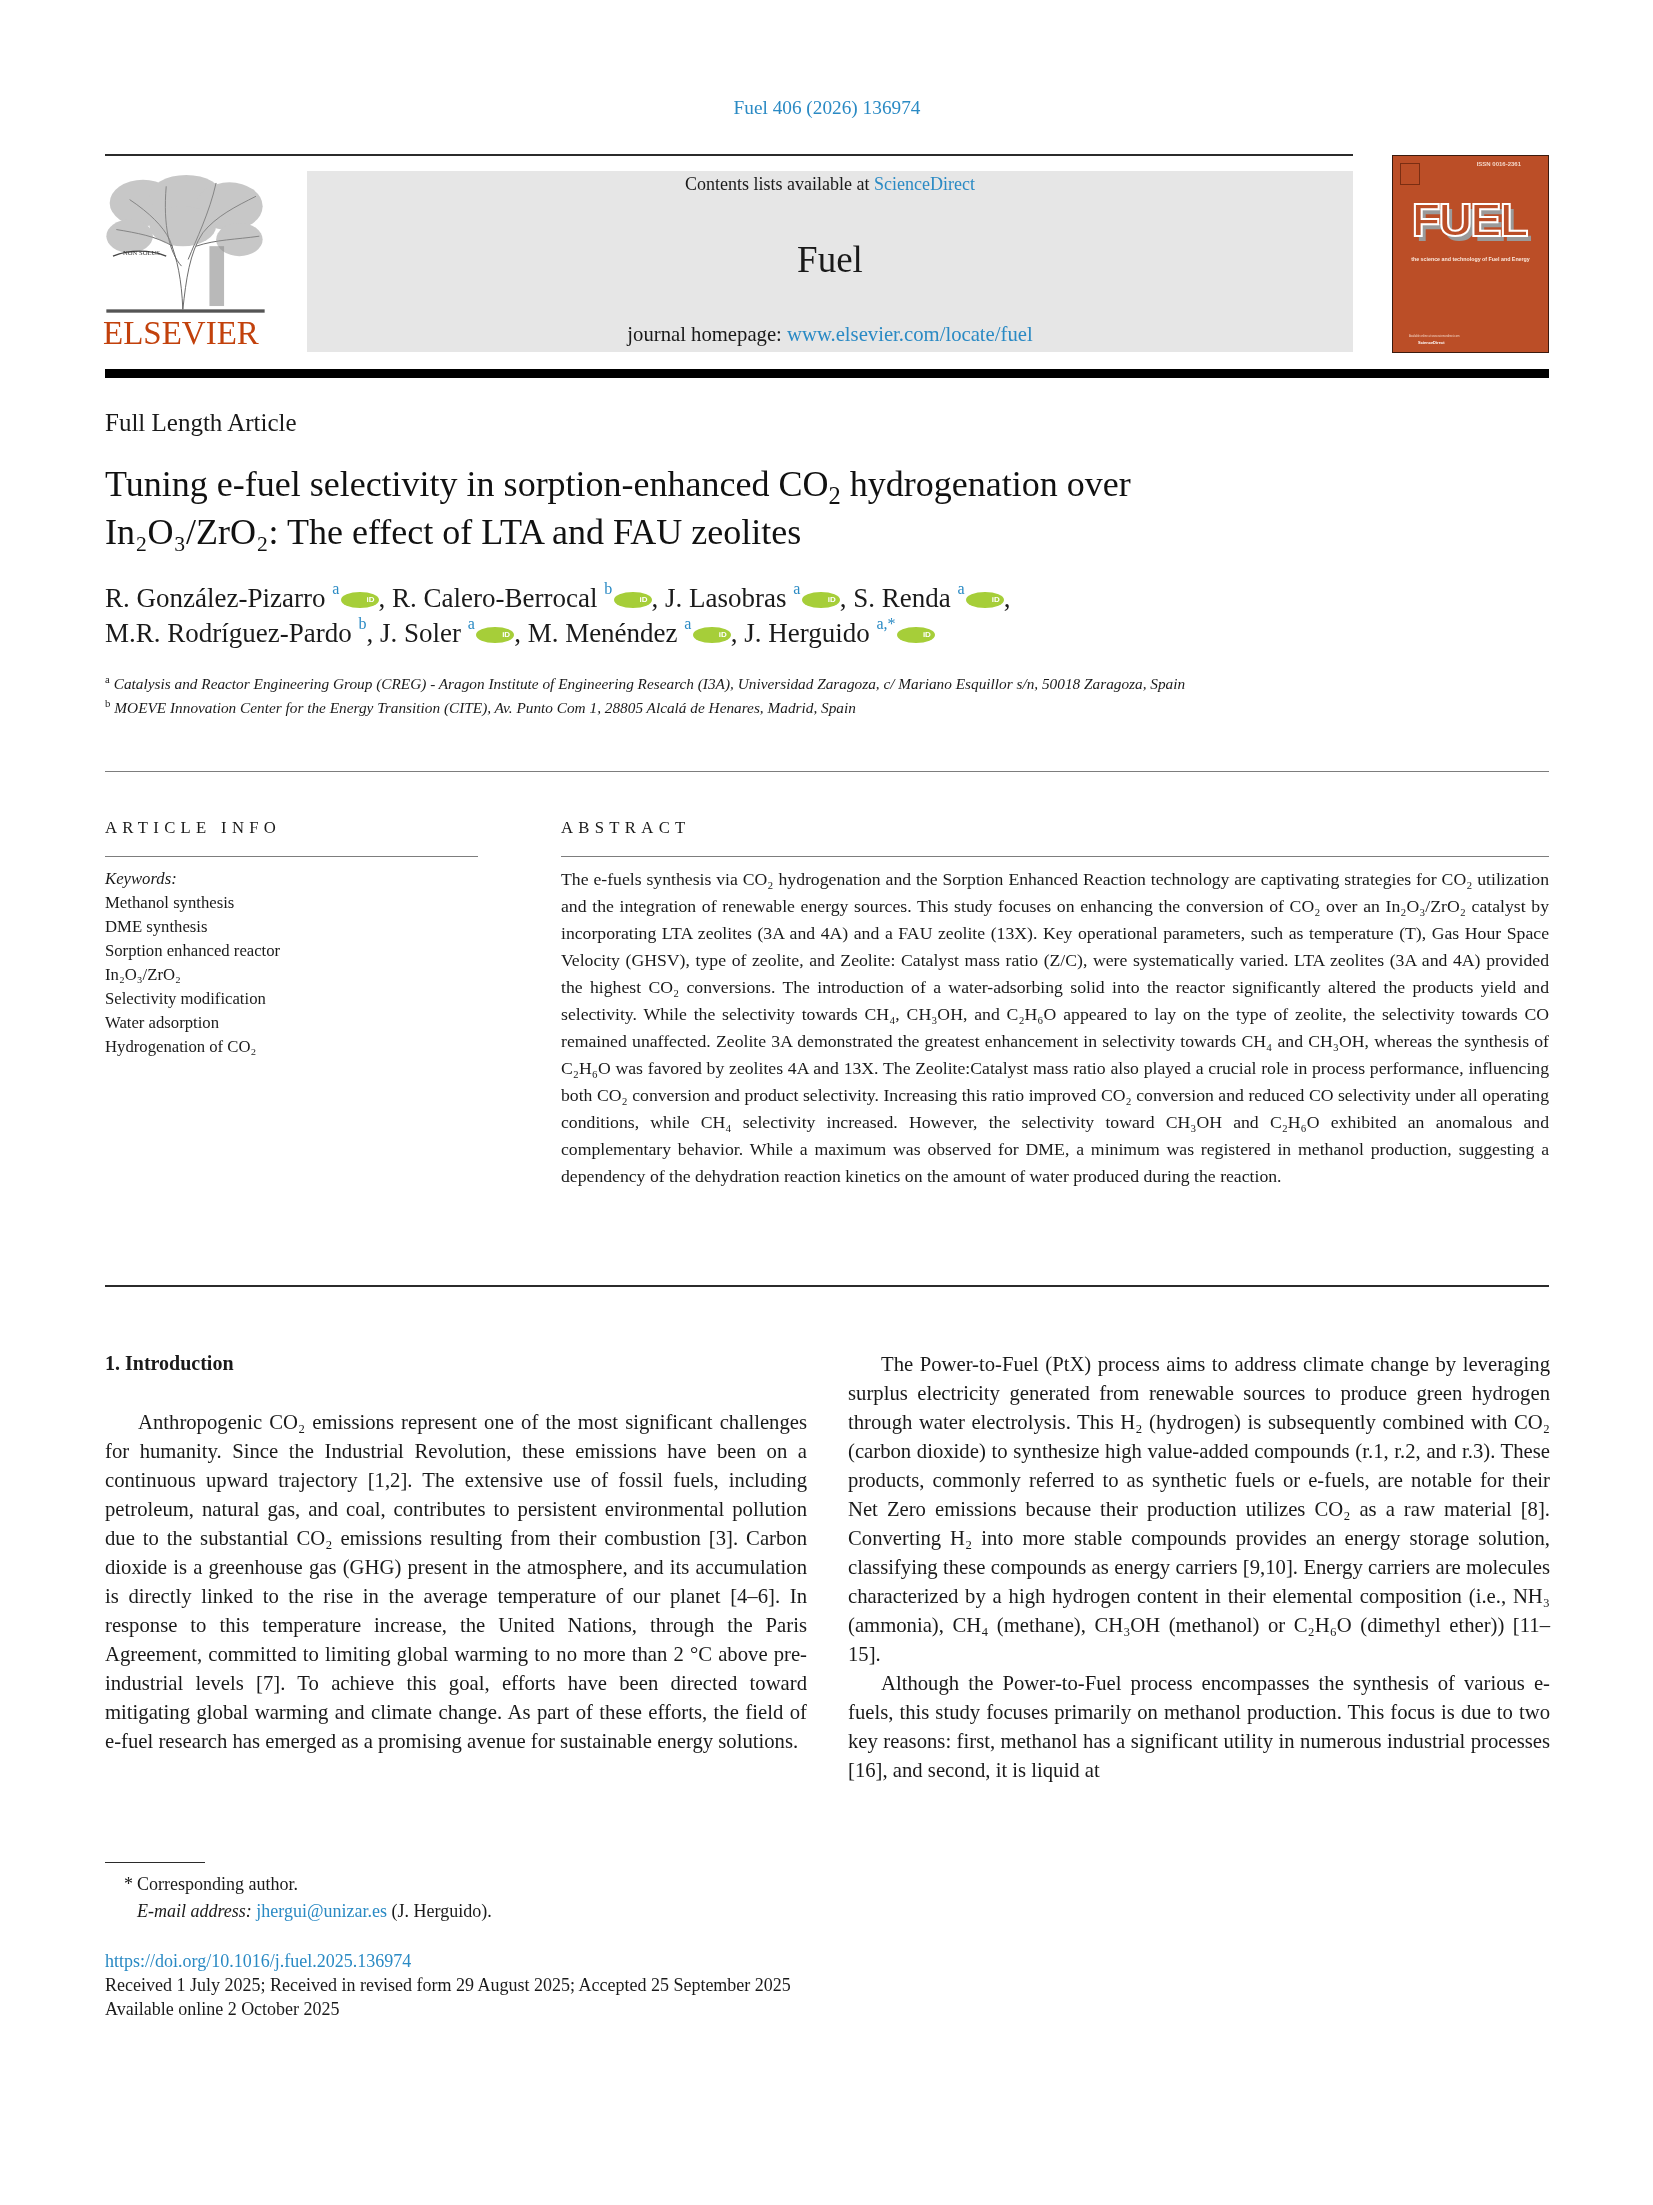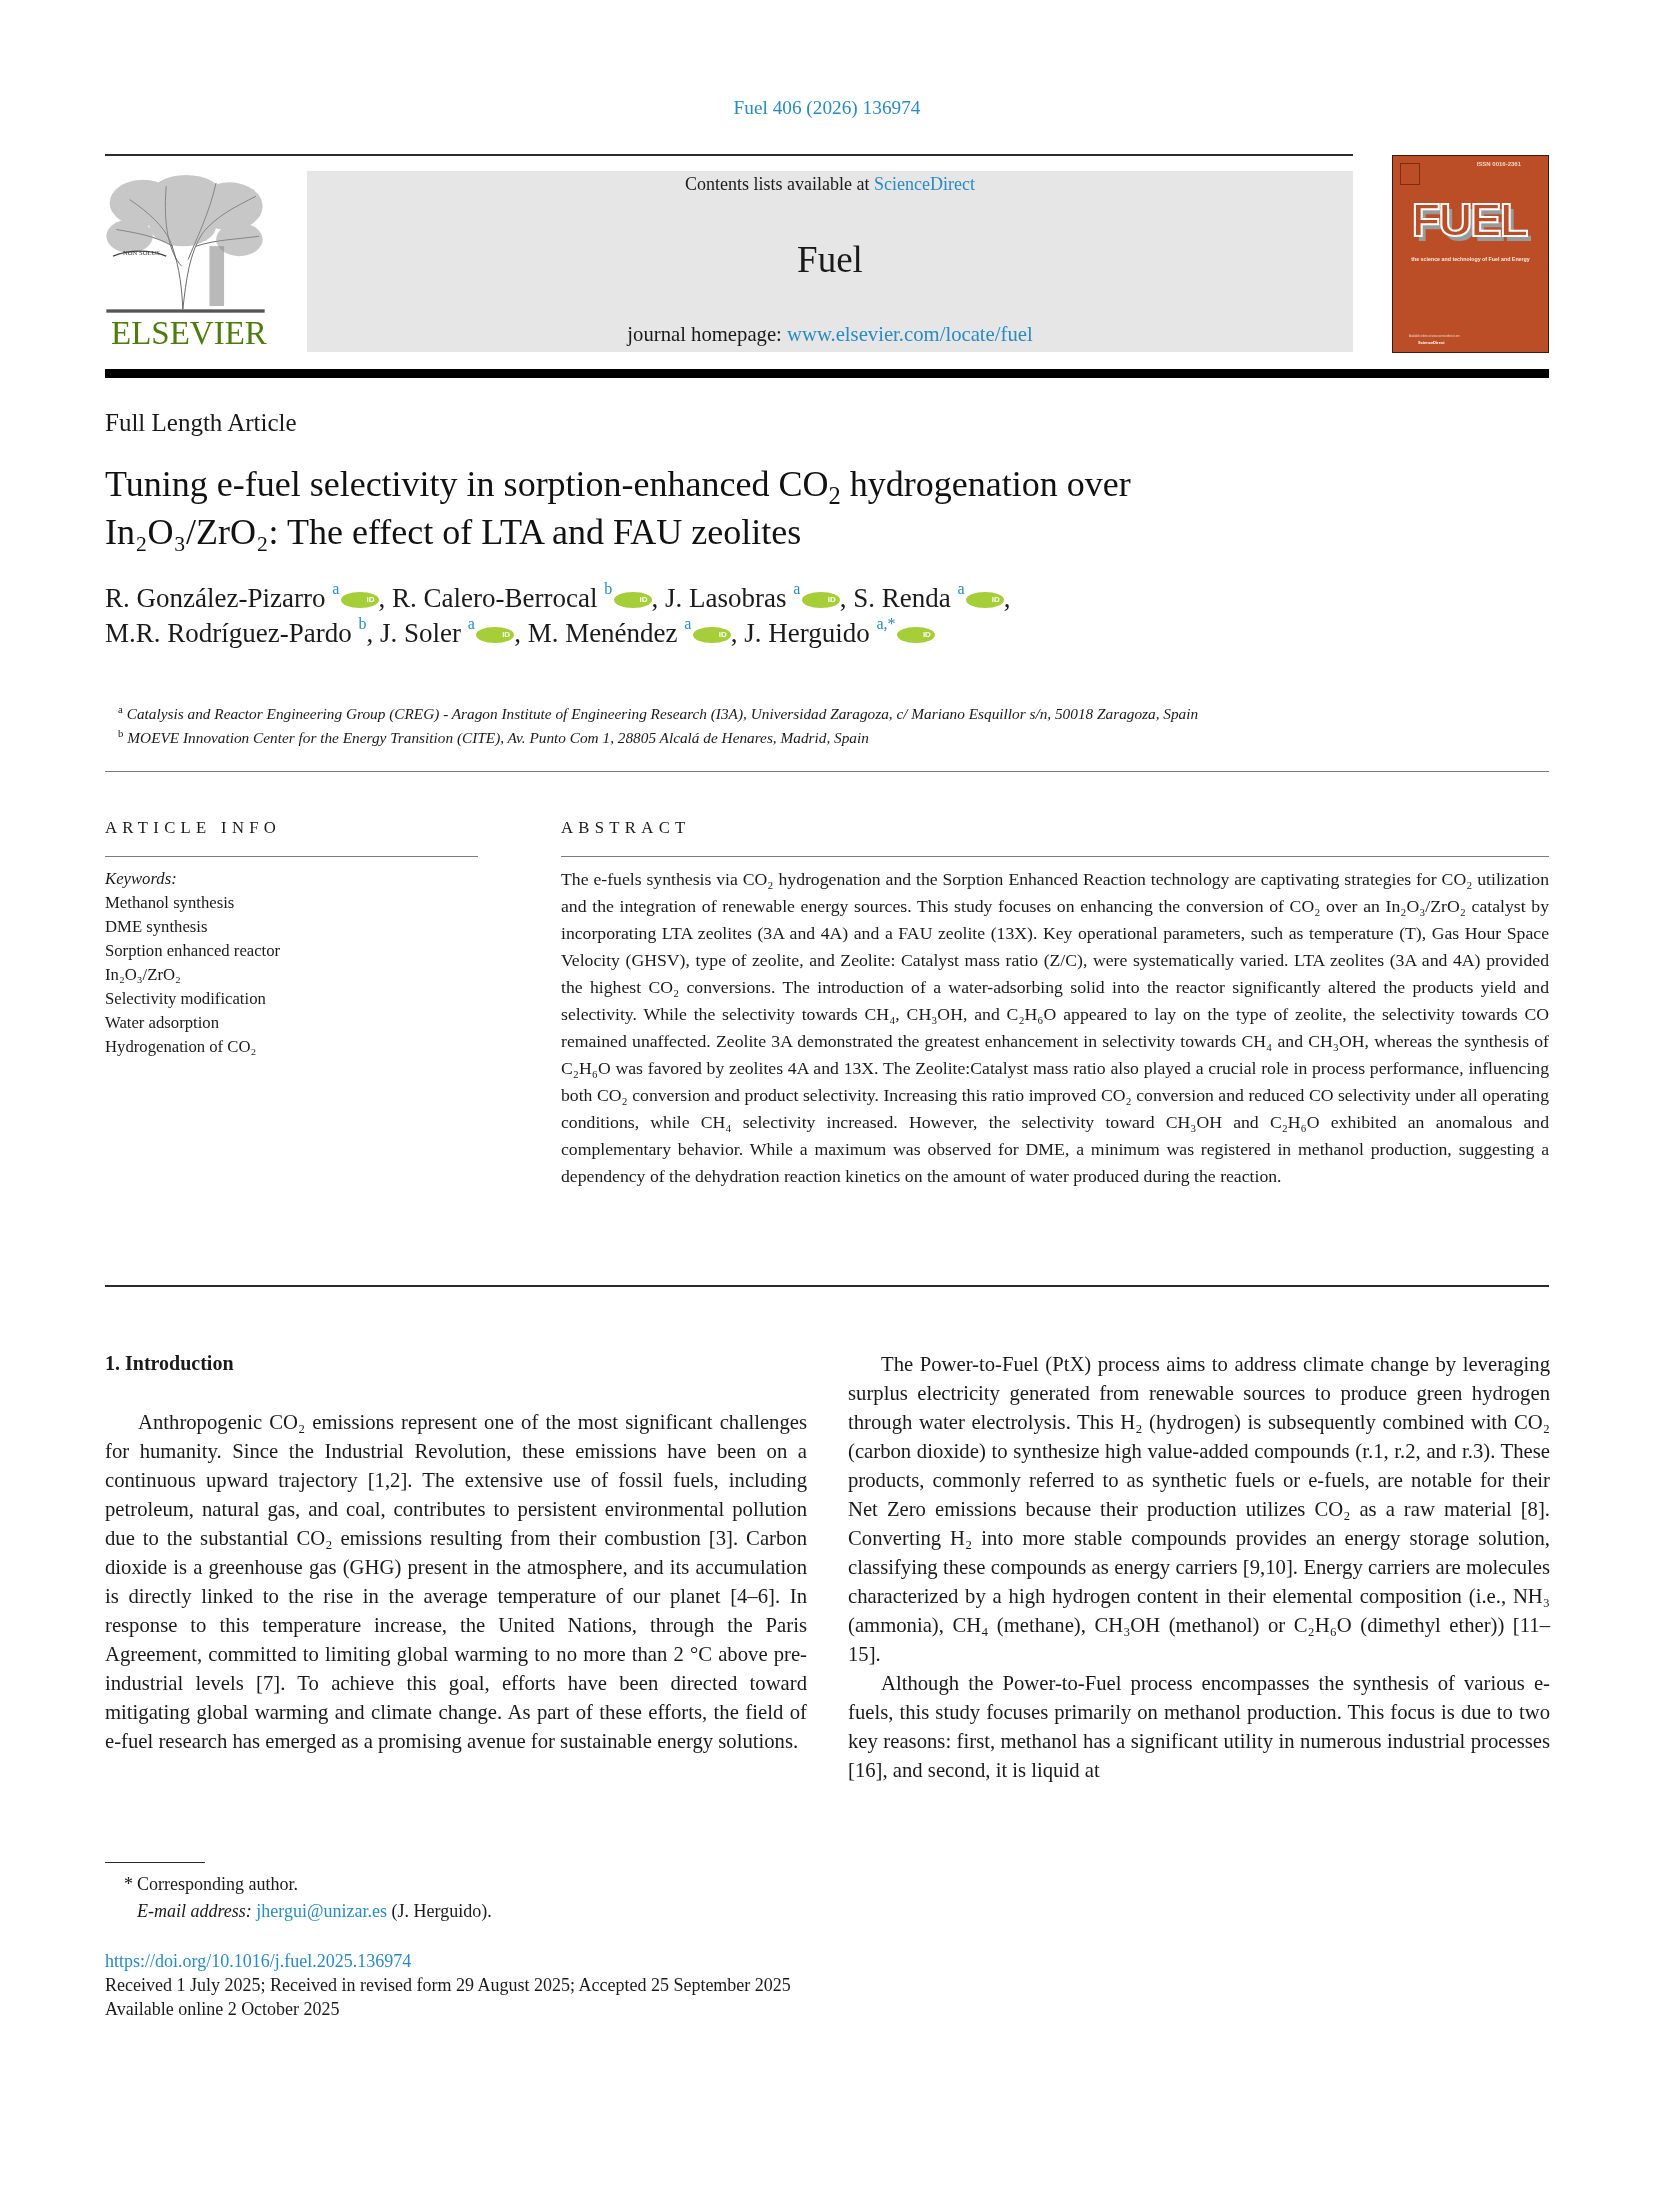--- a/index.html
+++ b/index.html
@@ -7,21 +7,21 @@
          font-family: "Liberation Serif", "DejaVu Serif", serif; color: #1a1a1a; }
   .abs { position: absolute; }
   a, .link { color: #2a8ac4; text-decoration: none; }
   sub, sup { font-size: 68%; line-height: 0; }
 
   #journal-ref { left: 0; width: 1654px; top: 97px; text-align: center; font-size: 19.3px; }
   #top-rule { left: 105px; top: 154px; width: 1248px; height: 2px; background: #2b2b2b; }
 
   #publisher-logo { left: 103px; top: 173px; width: 167px; height: 183px; }
   #logo-tree { width: 163px; height: 143px; display: block; }
-  #logo-word { font-size: 33px; color: #4d7c0f; letter-spacing: 0px; margin-top: -1.3px; line-height: 36px; margin-left: 8px; }
+  #logo-word { font-size: 33px; color: #c2410c; letter-spacing: 0px; margin-top: -1.3px; line-height: 36px; }
 
   #masthead { left: 307px; top: 171px; width: 1046px; height: 181px; background: #e6e6e6; }
   #contents-line { position: absolute; top: 3.3px; width: 100%; text-align: center; font-size: 18px; }
   #journal-name { position: absolute; top: 67px; width: 100%; text-align: center; font-size: 37px; }
   #homepage-line { position: absolute; top: 152px; width: 100%; text-align: center; font-size: 20.7px; }
 
   #cover { left: 1392px; top: 155px; width: 157px; height: 198px; background: #bb4e27;
            border: 0.7px solid #3a1a0e; box-sizing: border-box; overflow: hidden; }
   #cover-issn { position: absolute; right: 27px; top: 5.3px; font-family: "Liberation Sans", sans-serif; font-size: 6px; color: #f4d7c8; font-weight: bold; }
   #cover-minilogo { position: absolute; left: 6.7px; top: 6.7px; width: 18.7px; height: 20px; border: 0.7px solid #7a2d12; }
@@ -35,21 +35,21 @@
 
   #thick-bar { left: 105px; top: 369px; width: 1444px; height: 9.3px; background: #000; }
 
   #article-type { left: 105px; top: 409px; font-size: 25px; }
   #title { left: 105px; top: 460px; width: 1400px; font-size: 36px; line-height: 48px; color: #111; }
   #authors { left: 105px; top: 581px; width: 1334px; font-size: 27px; line-height: 35px; }
   .author sup { color: #2a8ac4; font-size: 16px; position: relative; top: -2.7px; }
   .orcid { display: inline-block; width: 16px; height: 16px; border-radius: 50%; background: #a6ce39; color: #fff;
            font-family: "Liberation Sans", sans-serif; font-size: 8px; font-weight: bold; text-align: center; line-height: 16px;
            vertical-align: 5.3px; margin-left: 1.3px; padding-left: 22px; }
-  #affiliations { left: 118px; top: 672px; width: 1267px; font-size: 15.3px; line-height: 24px; font-style: italic; margin-top: 30px; }
+  #affiliations { left: 105px; top: 672px; width: 1267px; font-size: 15.3px; line-height: 24px; font-style: italic; }
   #affiliations sup { font-style: normal; font-size: 10.7px; margin-right: 4px; }
 
   #rule-above-info { left: 105px; top: 771px; width: 1444px; height: 1.3px; background: #7d7d7d; }
 
   #info-heading { left: 105px; top: 818px; font-size: 16.7px; letter-spacing: 5.3px; }
   #info-rule { left: 105px; top: 856px; width: 373px; height: 1.3px; background: #7d7d7d; }
   #keywords { left: 105px; top: 867px; font-size: 16.7px; line-height: 24px; }
   #keywords .kw-label { font-style: italic; }
 
   #abstract-heading { left: 561px; top: 818px; font-size: 16.7px; letter-spacing: 5.3px; }

